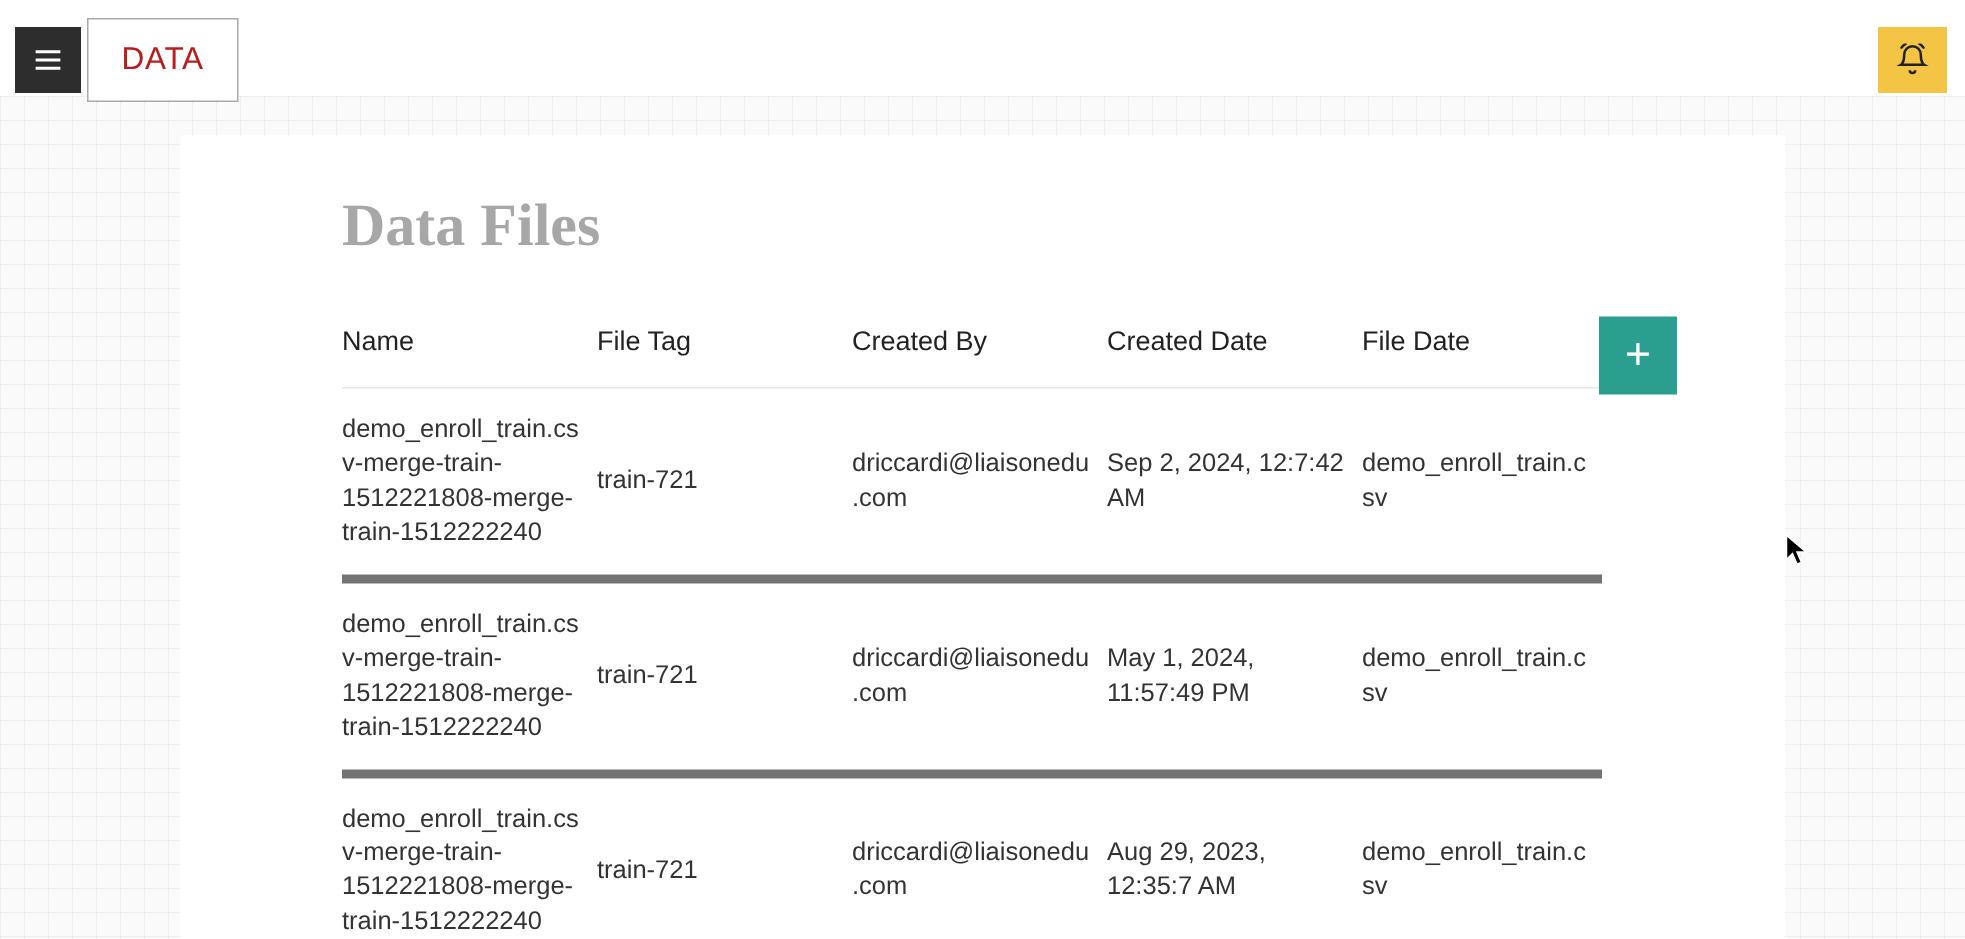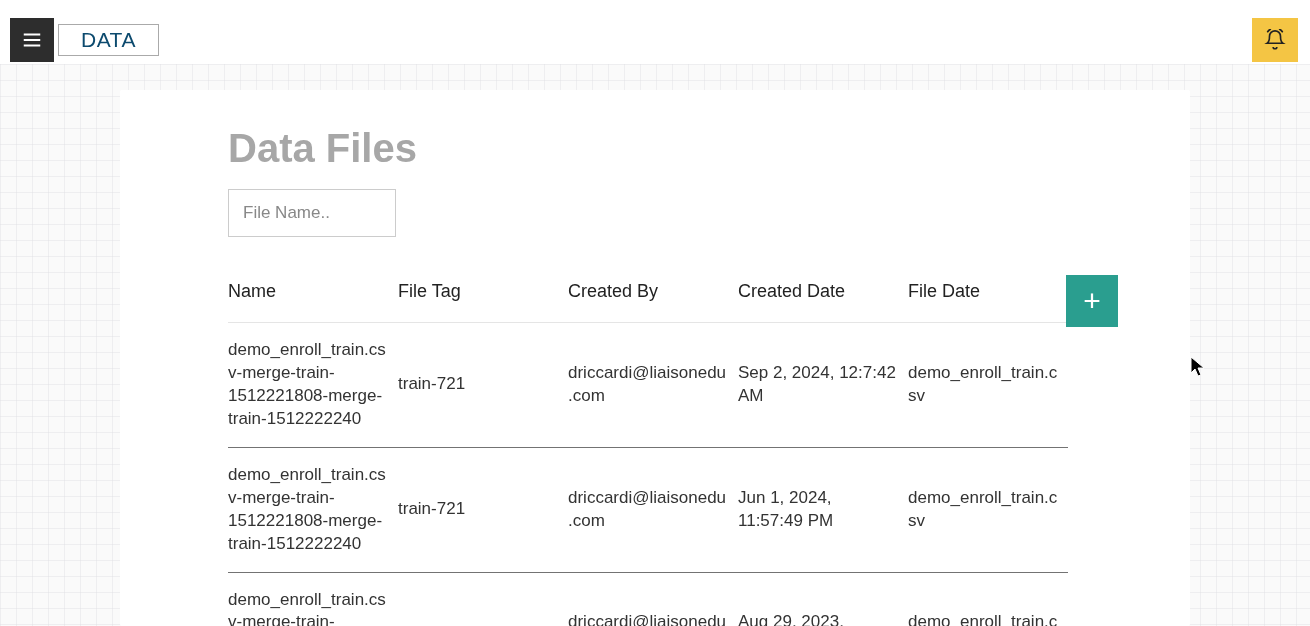--- a/index.html
+++ b/index.html
@@ -27,28 +27,28 @@
       height: 44px;
       background: #2d2d2d;
       display: flex;
       align-items: center;
       justify-content: center;
       cursor: pointer;
     }
     .menu-btn svg { width: 22px; height: 22px; }
     .breadcrumb {
       border: 1px solid #aaa;
-      height: 32px;
+      height: 56px;
       display: flex;
       align-items: center;
       padding: 0 22px;
       margin-left: 4px;
       font-size: 21px;
       letter-spacing: 0.5px;
-      color: #0c4a6e;
+      color: #b91c1c;
       background: #fff;
     }
     .notify-btn {
       margin-left: auto;
       width: 46px;
       height: 44px;
       background: #f4c544;
       display: flex;
       align-items: center;
       justify-content: center;
@@ -65,20 +65,21 @@
       bottom: 0;
       background: #fff;
       padding: 36px 60px 0 108px;
       border-radius: 2px;
     }
     .page-title {
       font-size: 40px;
       font-weight: 700;
       color: #a7a7a7;
       margin-bottom: 18px;
+      font-family: Liberation Serif, serif;
     }
     .search-input {
       width: 168px;
       height: 48px;
       border: 1px solid #ccc;
       padding: 0 14px;
       font-size: 17px;
       color: #333;
       background: #fff;
     }
@@ -93,21 +94,21 @@
       color: #222;
       padding: 0 10px 20px 0;
       border-bottom: 1px solid #e5e5e5;
       vertical-align: top;
     }
     td {
       padding: 16px 10px 16px 0;
       font-size: 17px;
       color: #333;
       vertical-align: middle;
-      border-bottom: 1px solid #737373;
+      border-bottom: 6px solid #737373;
       word-wrap: break-word;
       line-height: 1.35;
     }
     col.c-name    { width: 170px; }
     col.c-group   { width: 170px; }
     col.c-created { width: 170px; }
     col.c-date    { width: 170px; }
     col.c-file    { width: 160px; }
 
     .add-btn {
@@ -153,21 +154,20 @@
       <path d="M10 19.5a2 2 0 0 0 4 0"></path>
       <path d="M4 3c1-1.6 2.2-2.4 3-2.8" stroke-linecap="round"></path>
       <path d="M20 3c-1-1.6-2.2-2.4-3-2.8" stroke-linecap="round"></path>
     </svg>
   </div>
 </div>
 
 <div class="panel">
   <h1 class="page-title">Data Files</h1>
 
-  <input class="search-input" type="text" placeholder="File Name.." style="">
 
   <div class="table-wrap">
     <div class="add-btn">+</div>
     <table>
       <colgroup>
         <col class="c-name">
           <col class="c-group">
           <col class="c-created">
           <col class="c-date">
           <col class="c-file">
@@ -187,21 +187,21 @@
             <td>demo_enroll_train.csv-merge-train-1512221808-merge-train-1512222240</td>
             <td>train-721</td>
             <td>driccardi@liaisonedu.com</td>
             <td>Sep 2, 2024, 12:7:42 AM</td>
             <td>demo_enroll_train.csv</td>
           </tr>
           <tr>
             <td>demo_enroll_train.csv-merge-train-1512221808-merge-train-1512222240</td>
             <td>train-721</td>
             <td>driccardi@liaisonedu.com</td>
-            <td>Jun 1, 2024, 11:57:49 PM</td>
+            <td>May 1, 2024, 11:57:49 PM</td>
             <td>demo_enroll_train.csv</td>
           </tr>
           <tr>
             <td>demo_enroll_train.csv-merge-train-1512221808-merge-train-1512222240</td>
             <td>train-721</td>
             <td>driccardi@liaisonedu.com</td>
             <td>Aug 29, 2023, 12:35:7 AM</td>
             <td>demo_enroll_train.csv</td>
           </tr>
         </tbody>

